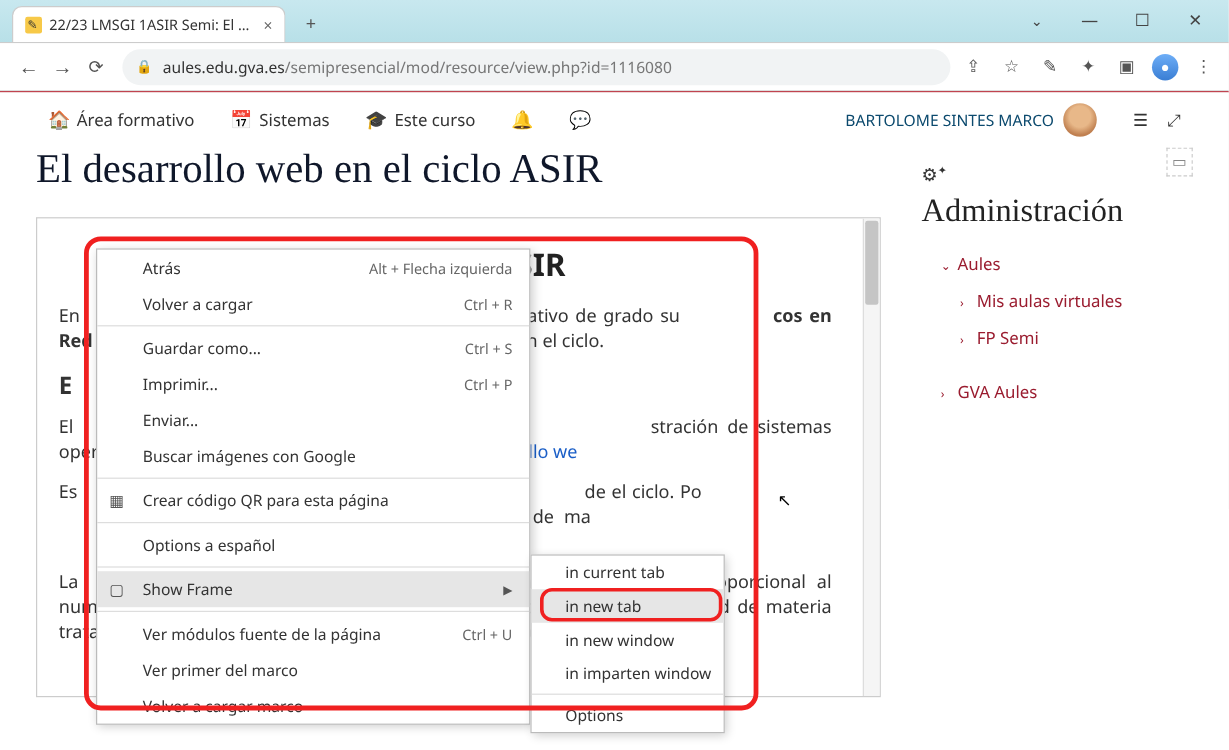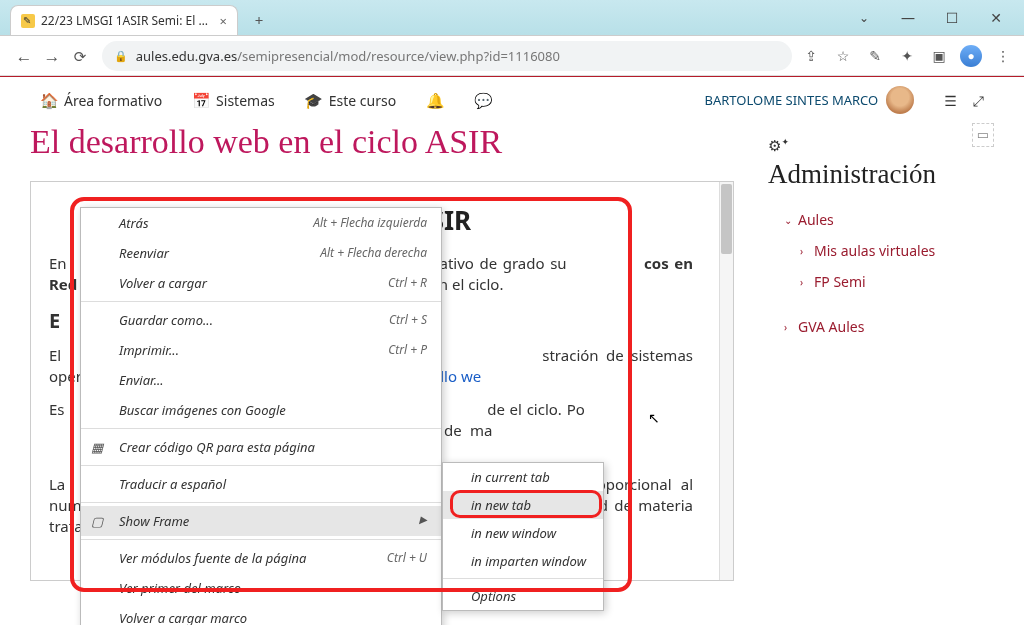--- a/index.html
+++ b/index.html
@@ -37,39 +37,39 @@
 .nav-item { display:flex; align-items:center; gap:6px; margin-right:30px; cursor:pointer; }
 .nav-item .ico { font-size:15px; width:18px; text-align:center; }
 .nav-spacer { flex:1; }
 .user-name { font-size:13px; color:#0c4a6e; margin-right:8px; }
 .user-avatar { width:28px; height:28px; border-radius:50%; background:#d4a574; background-image:radial-gradient(circle at 50% 40%,#e8b889 40%,#c08050 70%); margin-right:30px; }
 .right-controls { display:flex; gap:16px; font-size:14px; color:#333; }
 .right-controls span { cursor:pointer; }
 
 .content-row { flex:1; display:flex; padding:0 30px; overflow:hidden; }
 .main-col { flex:1; padding-right:30px; }
-.page-title { font-family:'Segoe UI',Georgia,serif; font-size:34px; font-weight:500; color:#be185d; margin-bottom:20px; }
+.page-title { font-family:'Segoe UI',Georgia,serif; font-size:34px; font-weight:500; color:#0f172a; margin-bottom:20px; }
 
 .resource-frame { border:1px solid #ccc; height:400px; position:relative; overflow:hidden; }
 .resource-scroll { position:absolute; right:0; top:0; bottom:0; width:14px; background:#f5f5f5; border-left:1px solid #ddd; }
 .resource-scroll::after { content:""; position:absolute; top:2px; left:1px; right:1px; height:70px; background:#c5c5c5; border-radius:2px; }
 .resource-inner { padding:20px 40px 20px 18px; font-family:Arial,Helvetica,sans-serif; font-size:15px; line-height:1.4; color:#333; }
 .resource-inner h1 { font-family:Arial; font-size:26px; font-weight:700; color:#222; margin-bottom:14px; text-align:left; }
 .resource-inner p { text-align:justify; margin-bottom:12px; }
 .resource-inner h2 { font-family:Arial; font-size:20px; font-weight:700; margin:10px 0; }
 .blue-link { color:#1a5ec7; }
 
 
 .red-box { position:absolute; border:4px solid #f02020; border-radius:14px; pointer-events:none; z-index:100; }
 .red-box.big { left:70px; top:197px; width:562px; height:395px; }
 .red-box.small { left:450px; top:490px; width:152px; height:28px; border-width:3px; border-radius:10px; }
 
 
 .ctx { position:absolute; left:80px; top:207px; width:362px; background:#fff; border:1px solid #bbb; box-shadow:2px 2px 8px rgba(0,0,0,0.2); font-size:13px; color:#333; z-index:50; }
-.ctx-item { display:flex; align-items:flex-start; padding:6px 14px 6px 38px; cursor:default; position:relative;font-style:italic; }
+.ctx-item { display:flex; align-items:center; padding:6px 14px 6px 38px; cursor:default; position:relative; }
 .ctx-item .kbd { margin-left:auto; color:#666; font-size:12px; }
 .ctx-item .ico { position:absolute; left:10px; font-size:13px; color:#555; }
 .ctx-item.hover { background:#e6e6e6; }
 .ctx-item .arrow { margin-left:auto; font-size:10px; color:#555; }
 .ctx-sep { height:1px; background:#ddd; margin:3px 0; }
 
 .submenu { position:absolute; left:442px; top:462px; width:162px; background:#fff; border:1px solid #bbb; box-shadow:2px 2px 8px rgba(0,0,0,0.2); font-size:13px; color:#333; z-index:55; }
 .submenu .ctx-item { padding:5px 6px 5px 28px; }
 .submenu .ctx-item.hover { background:#e6e6e6; }
 
@@ -217,24 +217,20 @@
 
 <div class="red-box big"></div>
 <div class="red-box small"></div>
 
 <div class="ctx">
   <div class="ctx-item">
       <span>Atrás</span>
       <span class="kbd">Alt + Flecha izquierda</span>
     </div>
   <div class="ctx-item">
-      <span>Reenviar</span>
-      <span class="kbd">Alt + Flecha derecha</span>
-    </div>
-  <div class="ctx-item">
       <span>Volver a cargar</span>
       <span class="kbd">Ctrl + R</span>
     </div>
   <div class="ctx-sep"></div>
   <div class="ctx-item">
       <span>Guardar como...</span>
       <span class="kbd">Ctrl + S</span>
     </div>
   <div class="ctx-item">
       <span>Imprimir...</span>
@@ -246,21 +242,21 @@
   <div class="ctx-item">
       <span>Buscar imágenes con Google</span>
     </div>
   <div class="ctx-sep"></div>
   <div class="ctx-item">
       <span class="ico">▦</span>
       <span>Crear código QR para esta página</span>
     </div>
   <div class="ctx-sep"></div>
   <div class="ctx-item">
-      <span>Traducir a español</span>
+      <span>Options a español</span>
     </div>
   <div class="ctx-sep"></div>
   <div class="ctx-item hover">
       <span class="ico">▢</span>
       <span>Show Frame</span>
       <span class="arrow">▶</span>
     </div>
   <div class="ctx-sep"></div>
   <div class="ctx-item">
       <span>Ver módulos fuente de la página</span>

